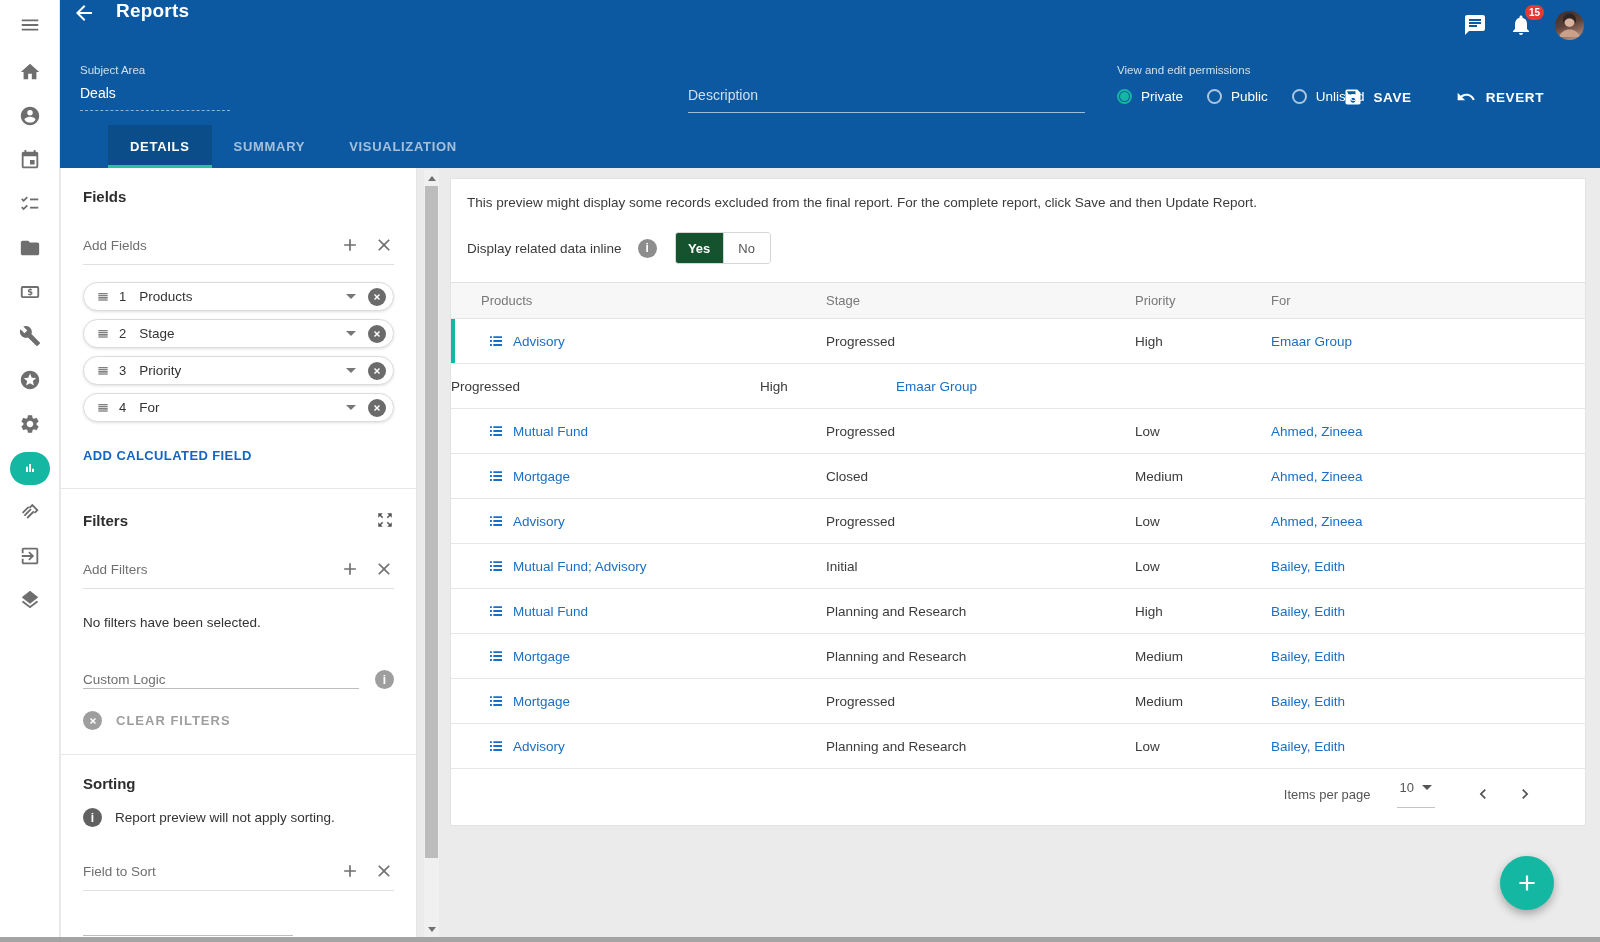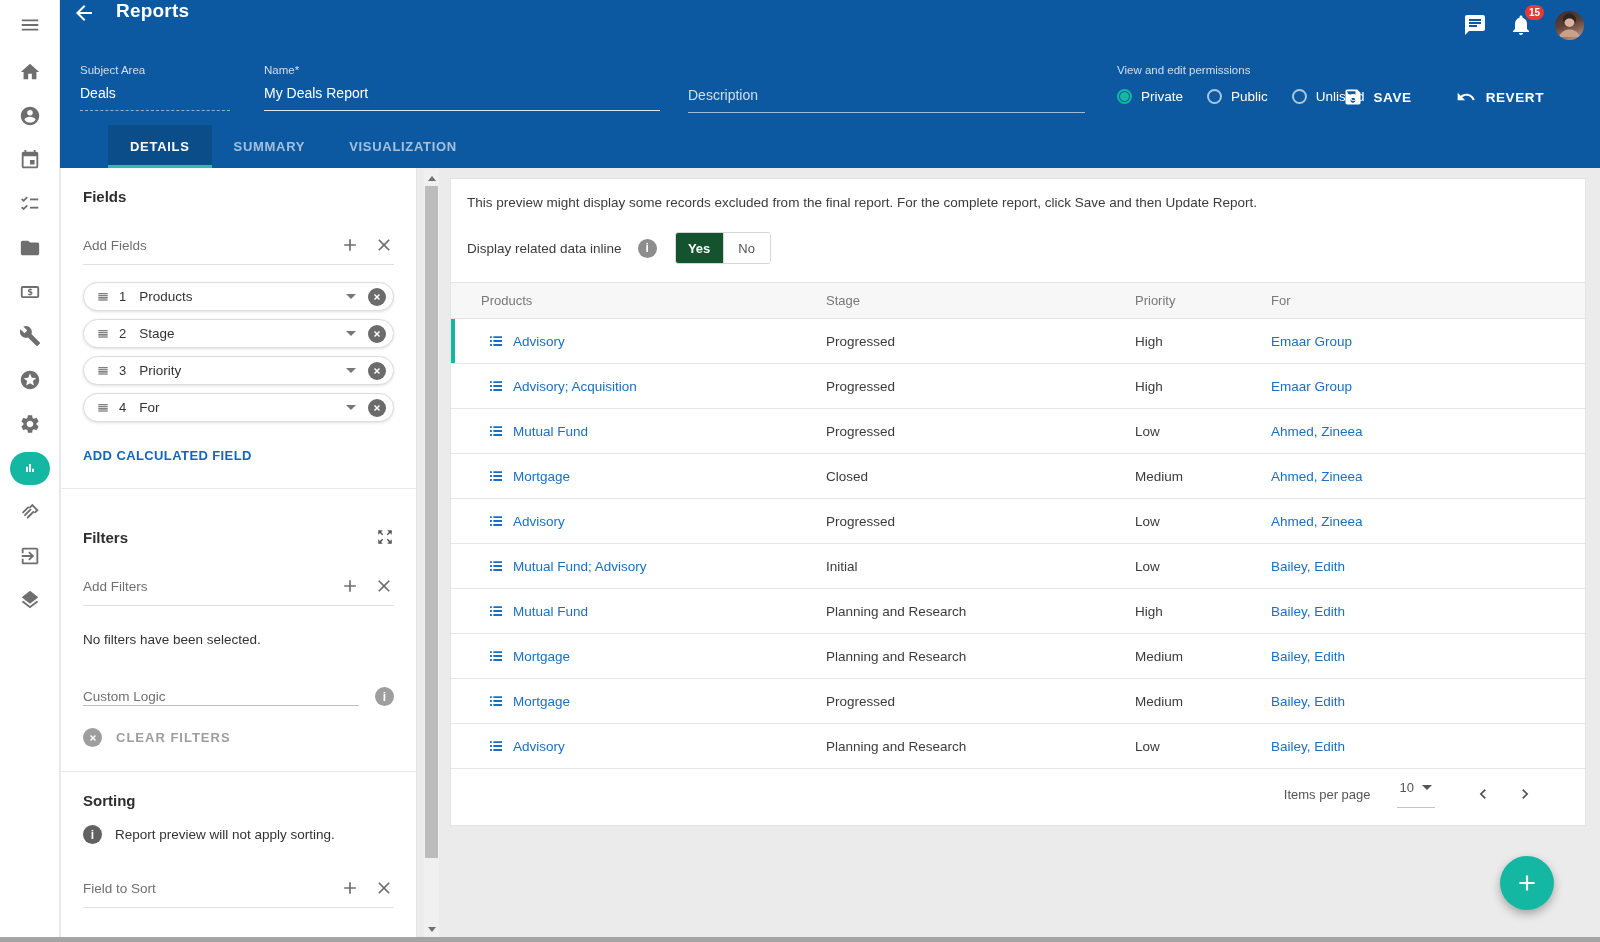--- a/index.html
+++ b/index.html
@@ -61,21 +61,21 @@
   .tabs { position:absolute; bottom:0; left:48px; display:flex; }
   .tab { height:43px; display:flex; align-items:center; padding:16px 22px; font-size:13px; font-weight:bold;
          letter-spacing:.7px; color:rgba(255,255,255,.62); cursor:pointer; }
   .tab.active { background:#0a4d89; color:#fff; box-shadow:inset 0 -3px 0 #2cc0a0; }
 
   
   .panel { position:absolute; left:61px; top:168px; width:356px; bottom:5px; background:#fff;
            border-right:1px solid #e4e4e4; overflow:hidden; }
   .panel section { padding:0 22px; }
   .sec-title { font-size:15px; font-weight:bold; color:#2e2e2e; margin:0; }
-  .sec-head { display:flex; align-items:center; justify-content:space-between; margin-top:39px; }
+  .sec-head { display:flex; align-items:center; justify-content:space-between; margin-top:22px; }
   .t-fields { margin-top:20px; }
   .add-row { display:flex; align-items:center; border-bottom:1px solid #e0e0e0; padding-bottom:9px; margin-top:30px; }
   .add-row .alabel { flex:1; font-size:13.5px; color:#6f6f6f; }
   .mini-btn { background:none; border:none; padding:0; color:#6f6f6f; width:20px; height:20px; cursor:pointer; }
   .mini-btn + .mini-btn { margin-left:14px; }
   .mini-btn svg { width:20px; height:20px; }
 
   .pills { margin-top:17px; display:flex; flex-direction:column; gap:8px; }
   .pill { height:29px; border:1px solid #dcdcdc; border-radius:15px; background:#fff;
           box-shadow:0 1px 3px rgba(0,0,0,.12); display:flex; align-items:center; padding:0 7px 0 12px; cursor:pointer; }
@@ -269,24 +269,20 @@
             <path d="M8 9c0-4 3-6.5 6.5-6.5S21 5 21 9c0 1.5-.4 2.6-.9 3.4-.4-2.8-2.7-4.9-5.6-4.9S9.3 9.6 8.9 12.4C8.4 11.6 8 10.5 8 9z" fill="#2f2320"></path>
           </svg>
       </button>
     </div>
   </div>
 
   <div class="form-row">
     <div class="hfield f-subject">
       <label>Subject Area</label>
       <div class="val">Deals</div>
-    </div>
-    <div class="hfield f-name">
-      <label>Name*</label>
-      <div class="val">My Deals Report</div>
     </div>
     <div class="hfield f-desc">
       <div class="val">Description</div>
     </div>
     <div class="hfield f-perm">
       <label>View and edit permissions</label>
       <div class="radios">
         <span class="radio selected">
           <span class="radio-dot"></span>
           <span class="rlabel">Private</span>
@@ -511,26 +507,20 @@
           <a class="cell-link" href="#">Advisory</a>
         </div>
         <div class="c2">Progressed</div>
         <div class="c3">High</div>
         <div class="c4">
           <a class="cell-link" href="#">Emaar Group</a>
         </div>
       </div>
 
       <div class="trow">
-        <div class="c1">
-          <svg class="row-list-icon" viewBox="0 0 24 24" fill="currentColor">
-            <path d="M4 5.5h2.5V8H4zM8.5 5.5H20V8H8.5zM4 10.7h2.5v2.5H4zM8.5 10.7H20v2.5H8.5zM4 16h2.5v2.5H4zM8.5 16H20v2.5H8.5z"></path>
-          </svg>
-          <a class="cell-link" href="#">Advisory; Acquisition</a>
-        </div>
         <div class="c2">Progressed</div>
         <div class="c3">High</div>
         <div class="c4">
           <a class="cell-link" href="#">Emaar Group</a>
         </div>
       </div>
 
       <div class="trow">
         <div class="c1">
           <svg class="row-list-icon" viewBox="0 0 24 24" fill="currentColor">

